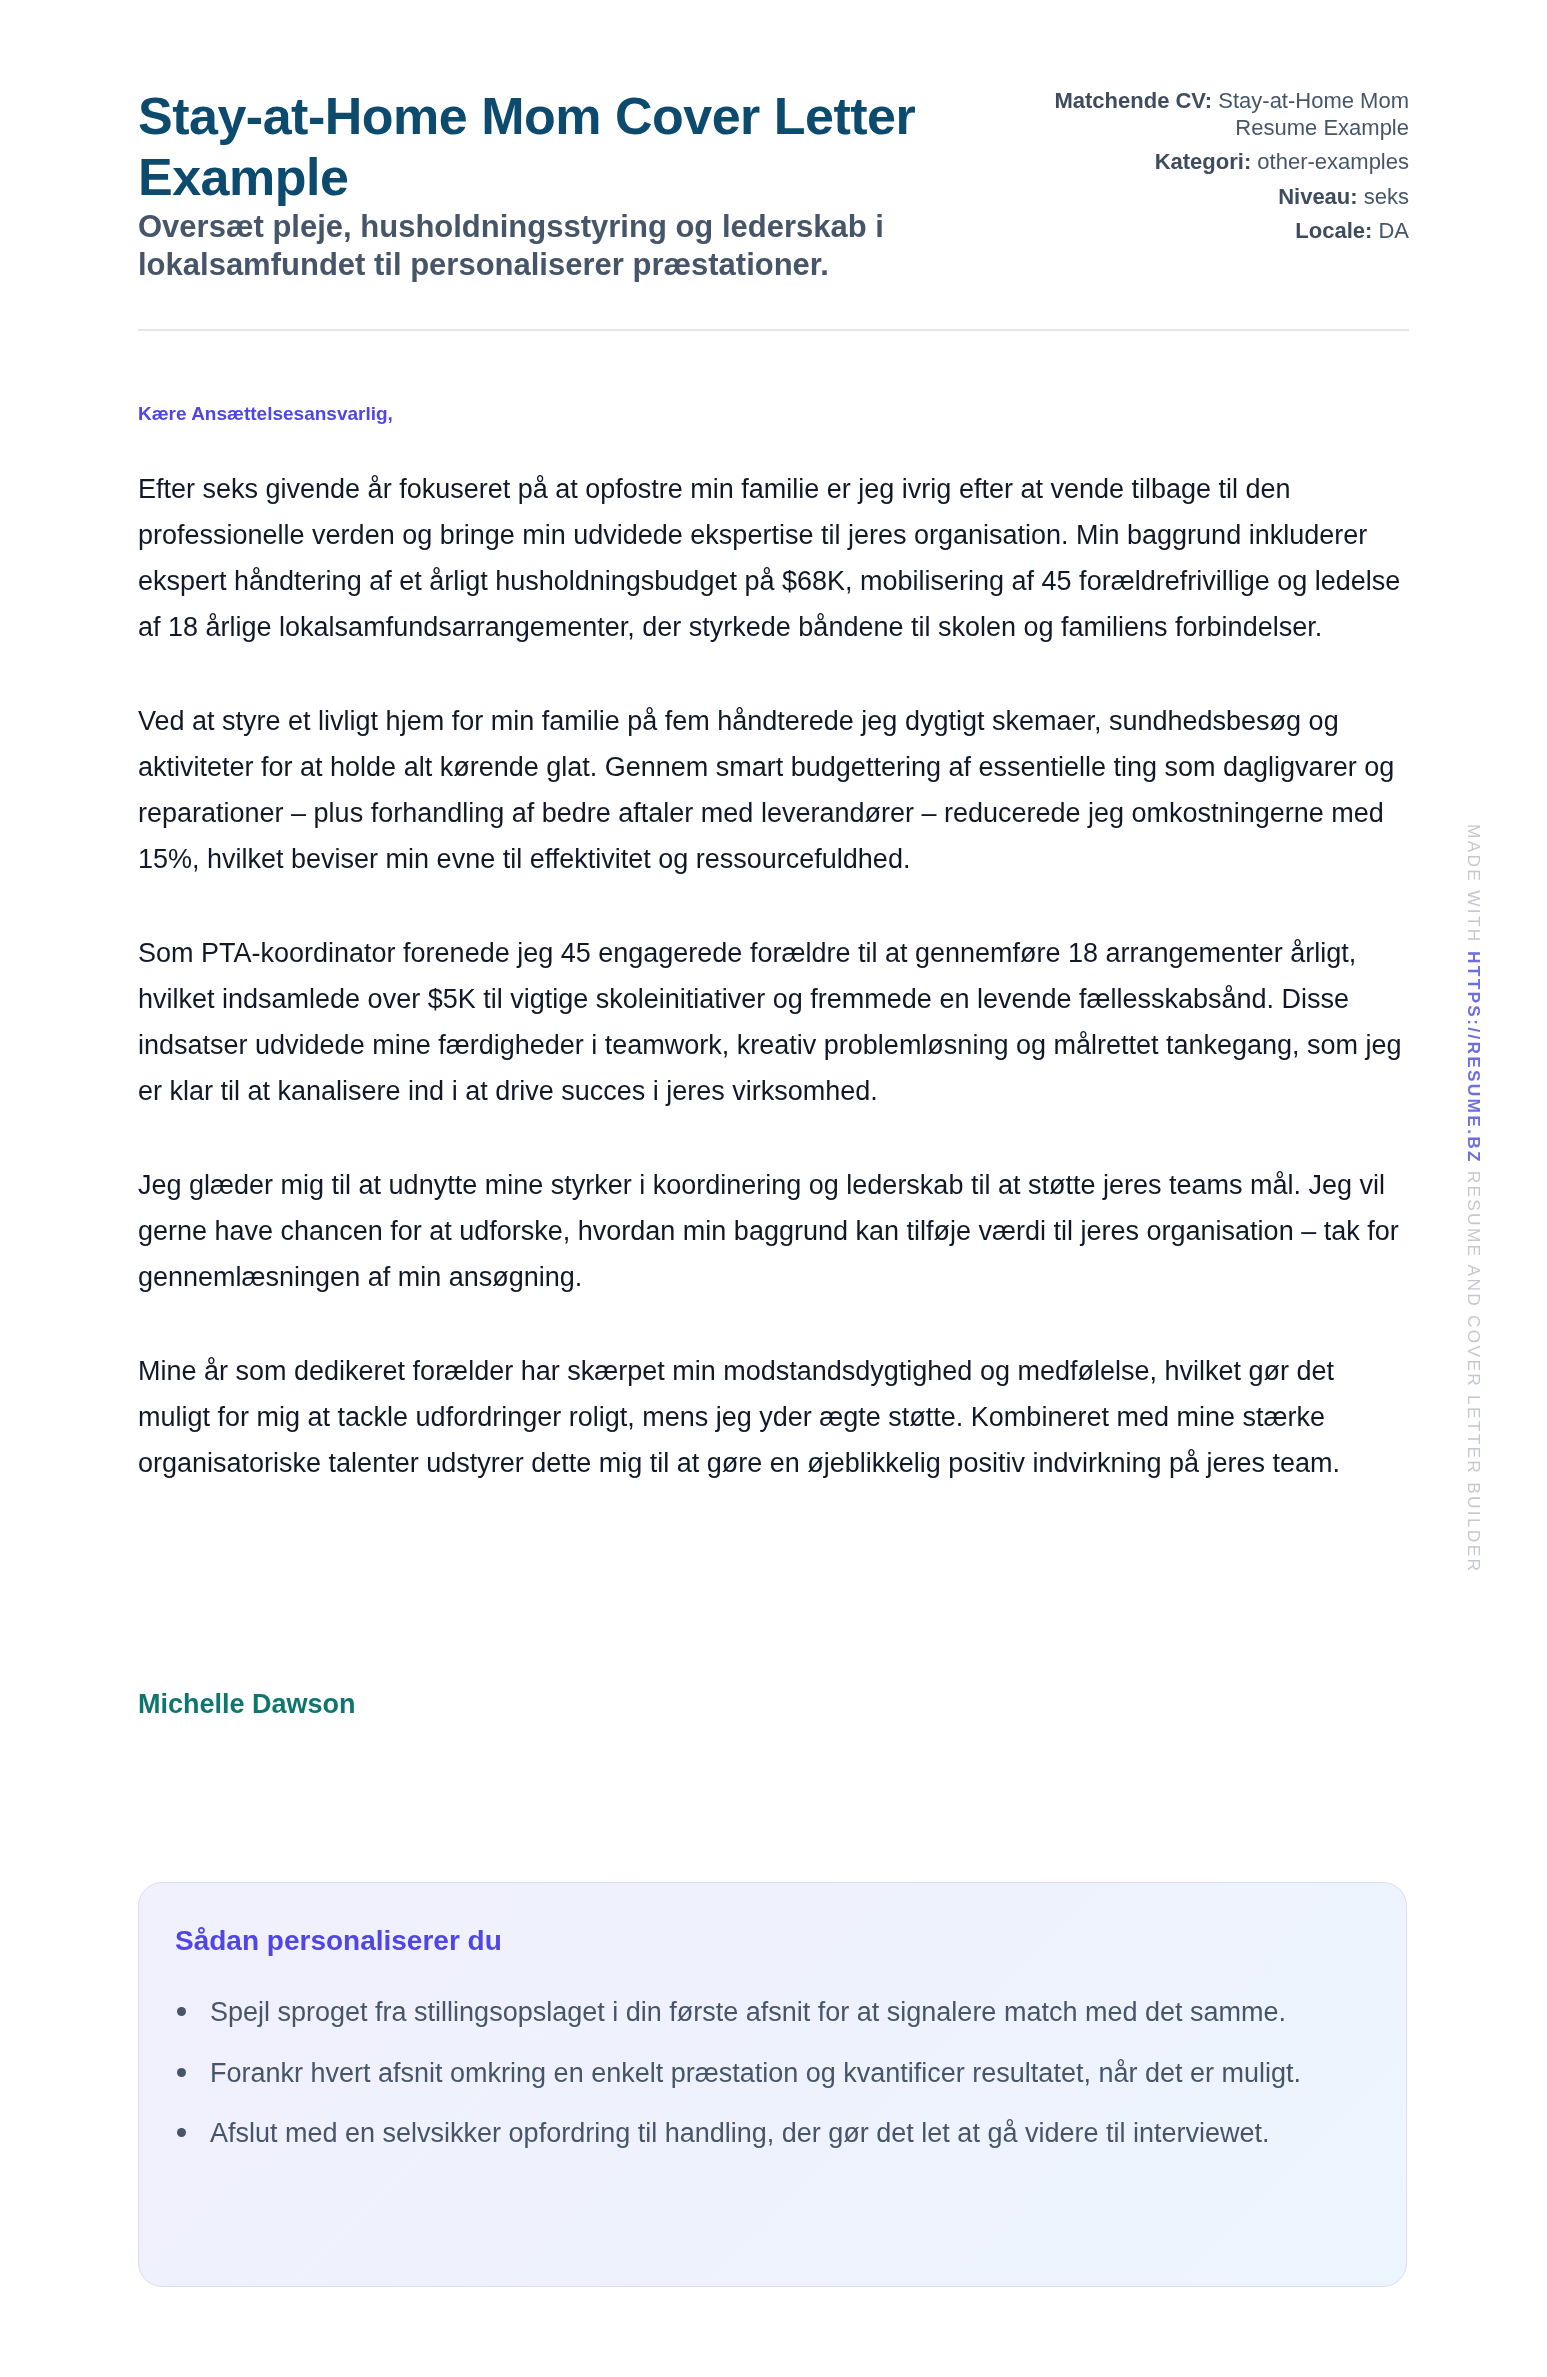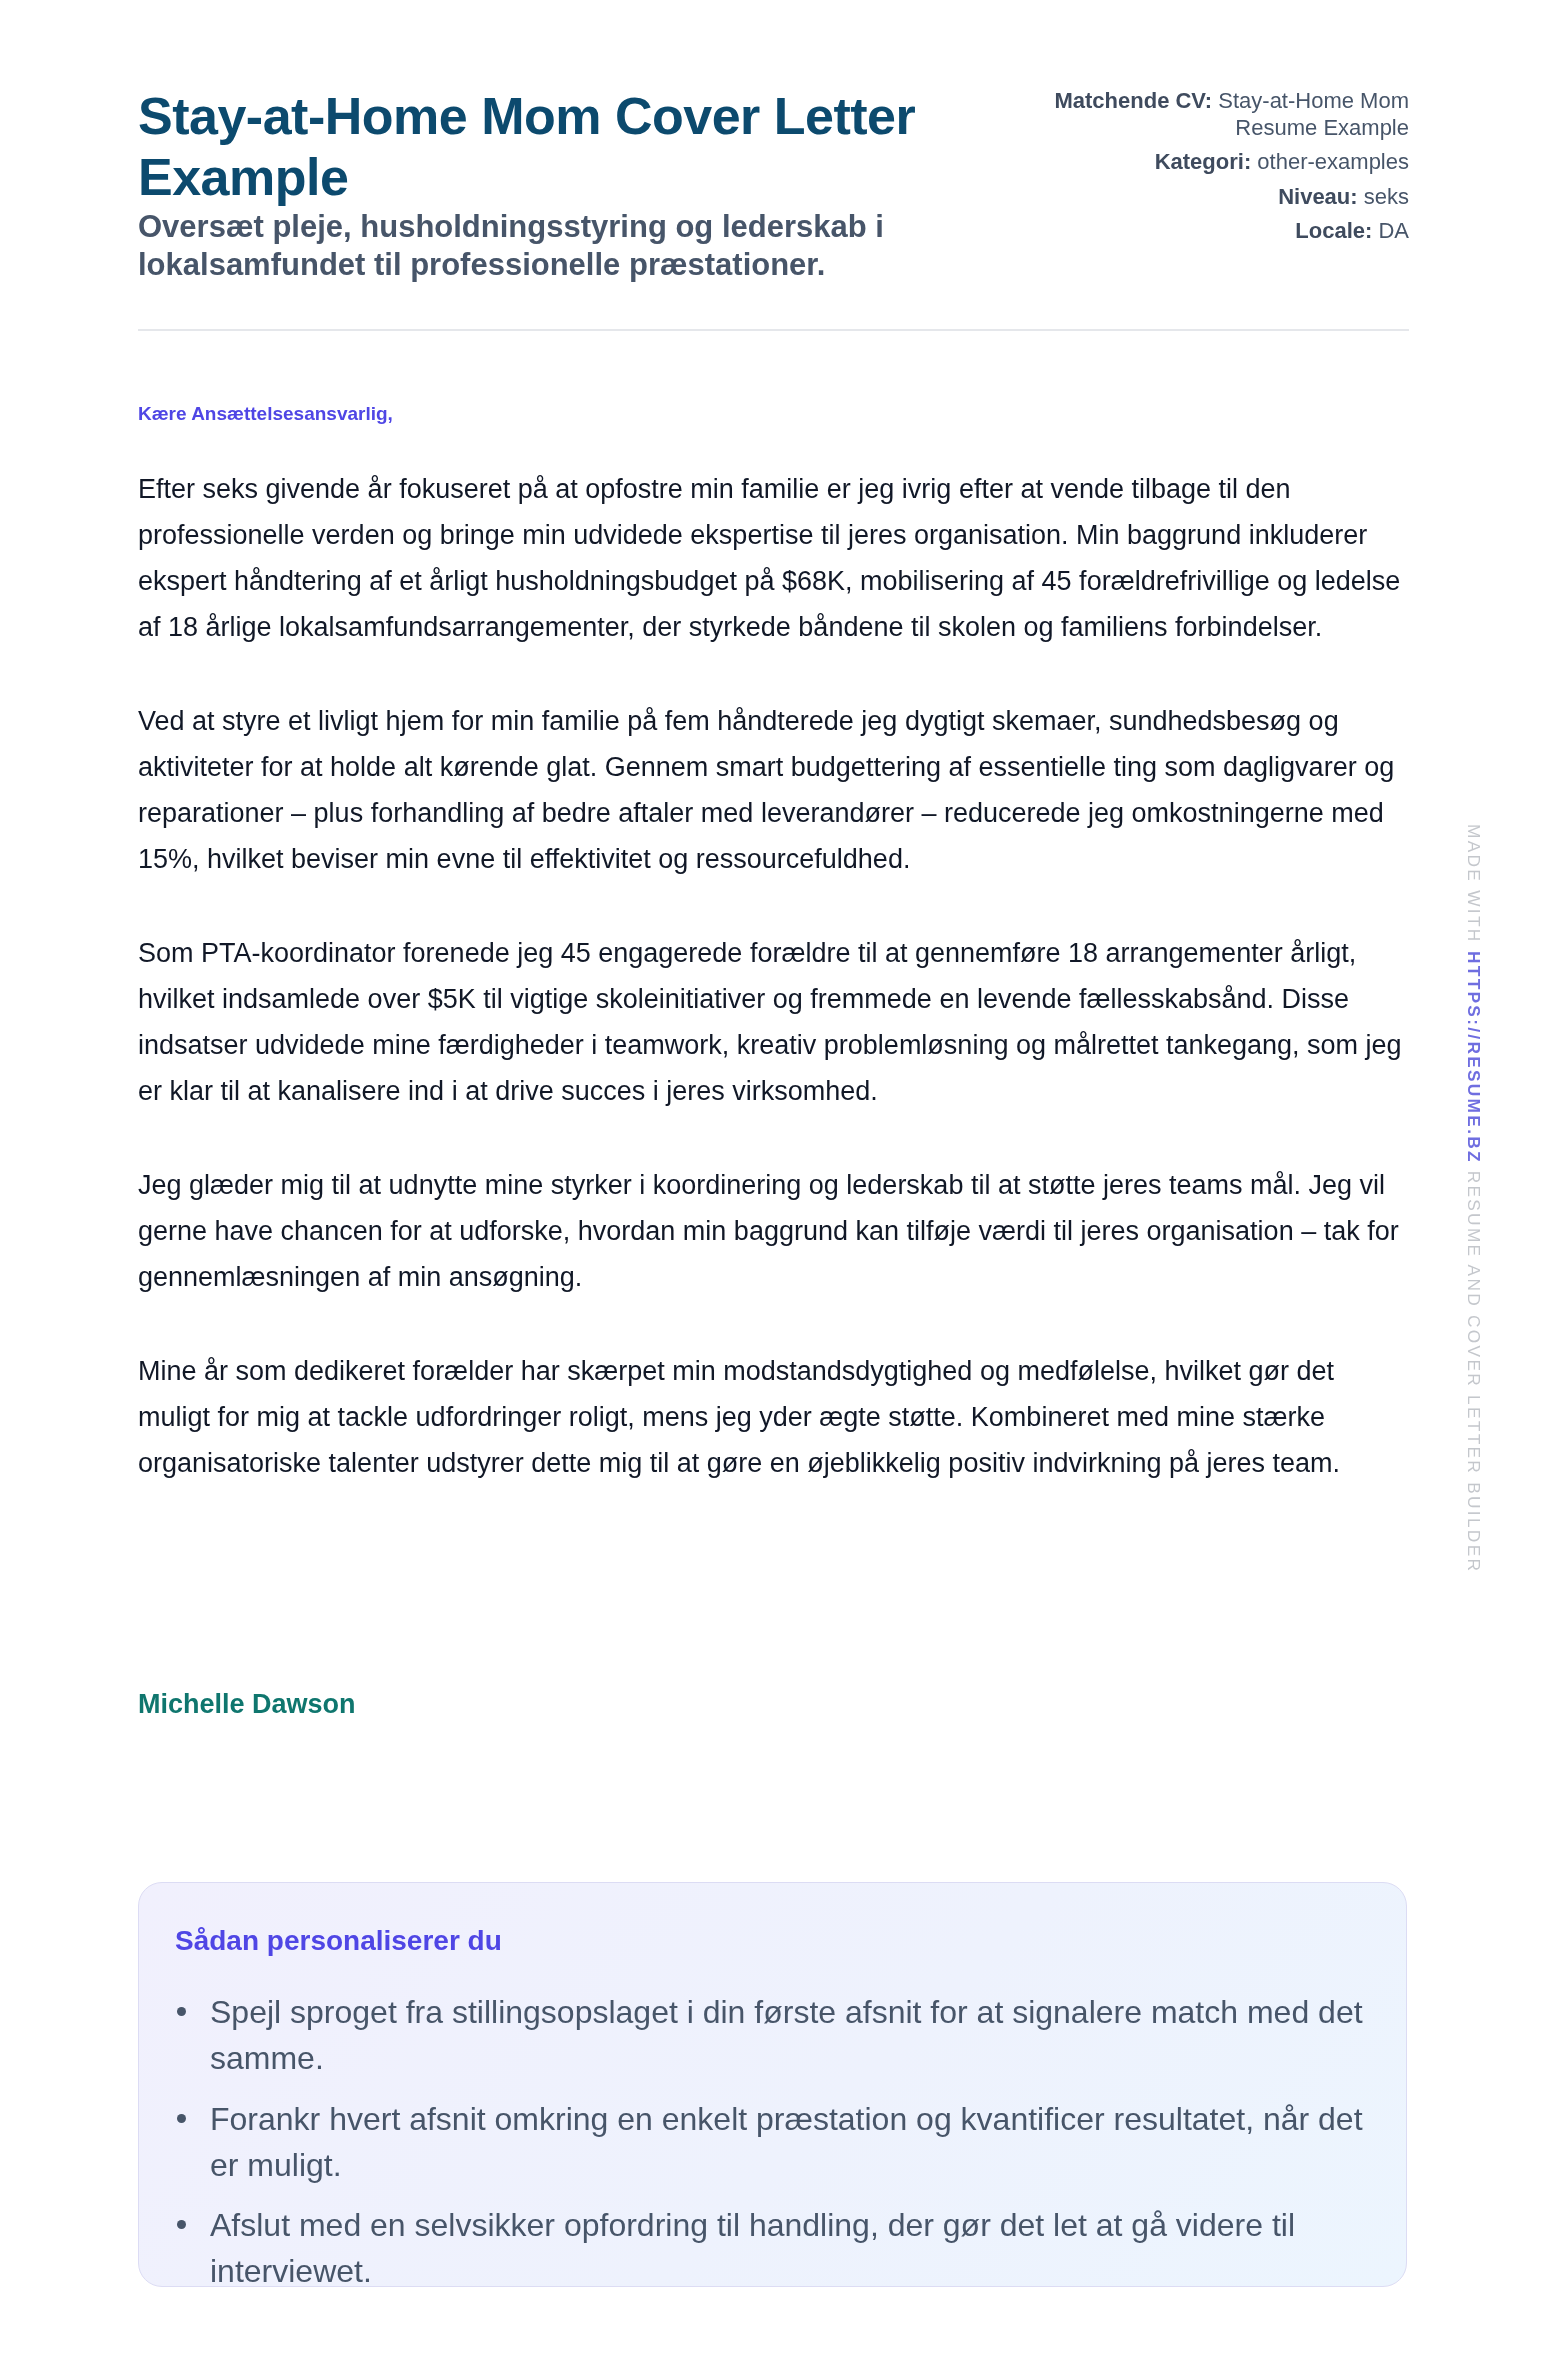--- a/index.html
+++ b/index.html
@@ -41,37 +41,37 @@
   .tips {
     position: absolute; left: 0; top: 1882px; width: 1267px; height: 403px;
     border: 1.8px solid #dcdcf4; border-radius: 24px;
     background: linear-gradient(135deg, #f1f0fd 0%, #eef2fd 55%, #ecf5fe 100%);
   }
   .tips-title {
     position: absolute; left: 36px; top: 40px; margin: 0;
     font-size: 28px; line-height: 36px; font-weight: 700; color: #4f46e5;
   }
   .tips-list { position: absolute; left: 36px; top: 106px; width: 1201px; margin: 0; padding: 0; list-style: none; }
-  .tips-item { position: relative; padding-left: 35px; font-size: 32px; line-height: 46px; color: #475569; margin-bottom: 14.6px; }
+  .tips-item { position: relative; padding-left: 35px; font-size: 27px; line-height: 46px; color: #475569; margin-bottom: 14.6px; }
   .bullet { position: absolute; left: 1.8px; top: 18px; width: 9px; height: 9px; border-radius: 50%; background: #475569; }
 
   .side-mark {
     position: absolute; left: 1463px; top: 824px;
     writing-mode: vertical-rl; transform: none;
     font-size: 17.3px; letter-spacing: 2.3px; color: #c4c7cc; white-space: nowrap;
   }
   .side-link { color: #6f6ee0; font-weight: 700; margin: 0 9px; }
 </style>
 </head>
 <body>
 
 <div class="page">
   <div class="header">
     <h1 class="title">Stay-at-Home Mom Cover Letter Example</h1>
-    <h2 class="subtitle">Oversæt pleje, husholdningsstyring og lederskab i lokalsamfundet til professionelle præstationer.</h2>
+    <h2 class="subtitle">Oversæt pleje, husholdningsstyring og lederskab i lokalsamfundet til personaliserer præstationer.</h2>
     <div class="meta">
       <div class="meta-row">
         <span class="meta-key">Matchende CV:</span>
         <span>Stay-at-Home Mom Resume Example</span>
       </div>
       <div class="meta-row">
         <span class="meta-key">Kategori:</span>
         <span>other-examples</span>
       </div>
       <div class="meta-row">

